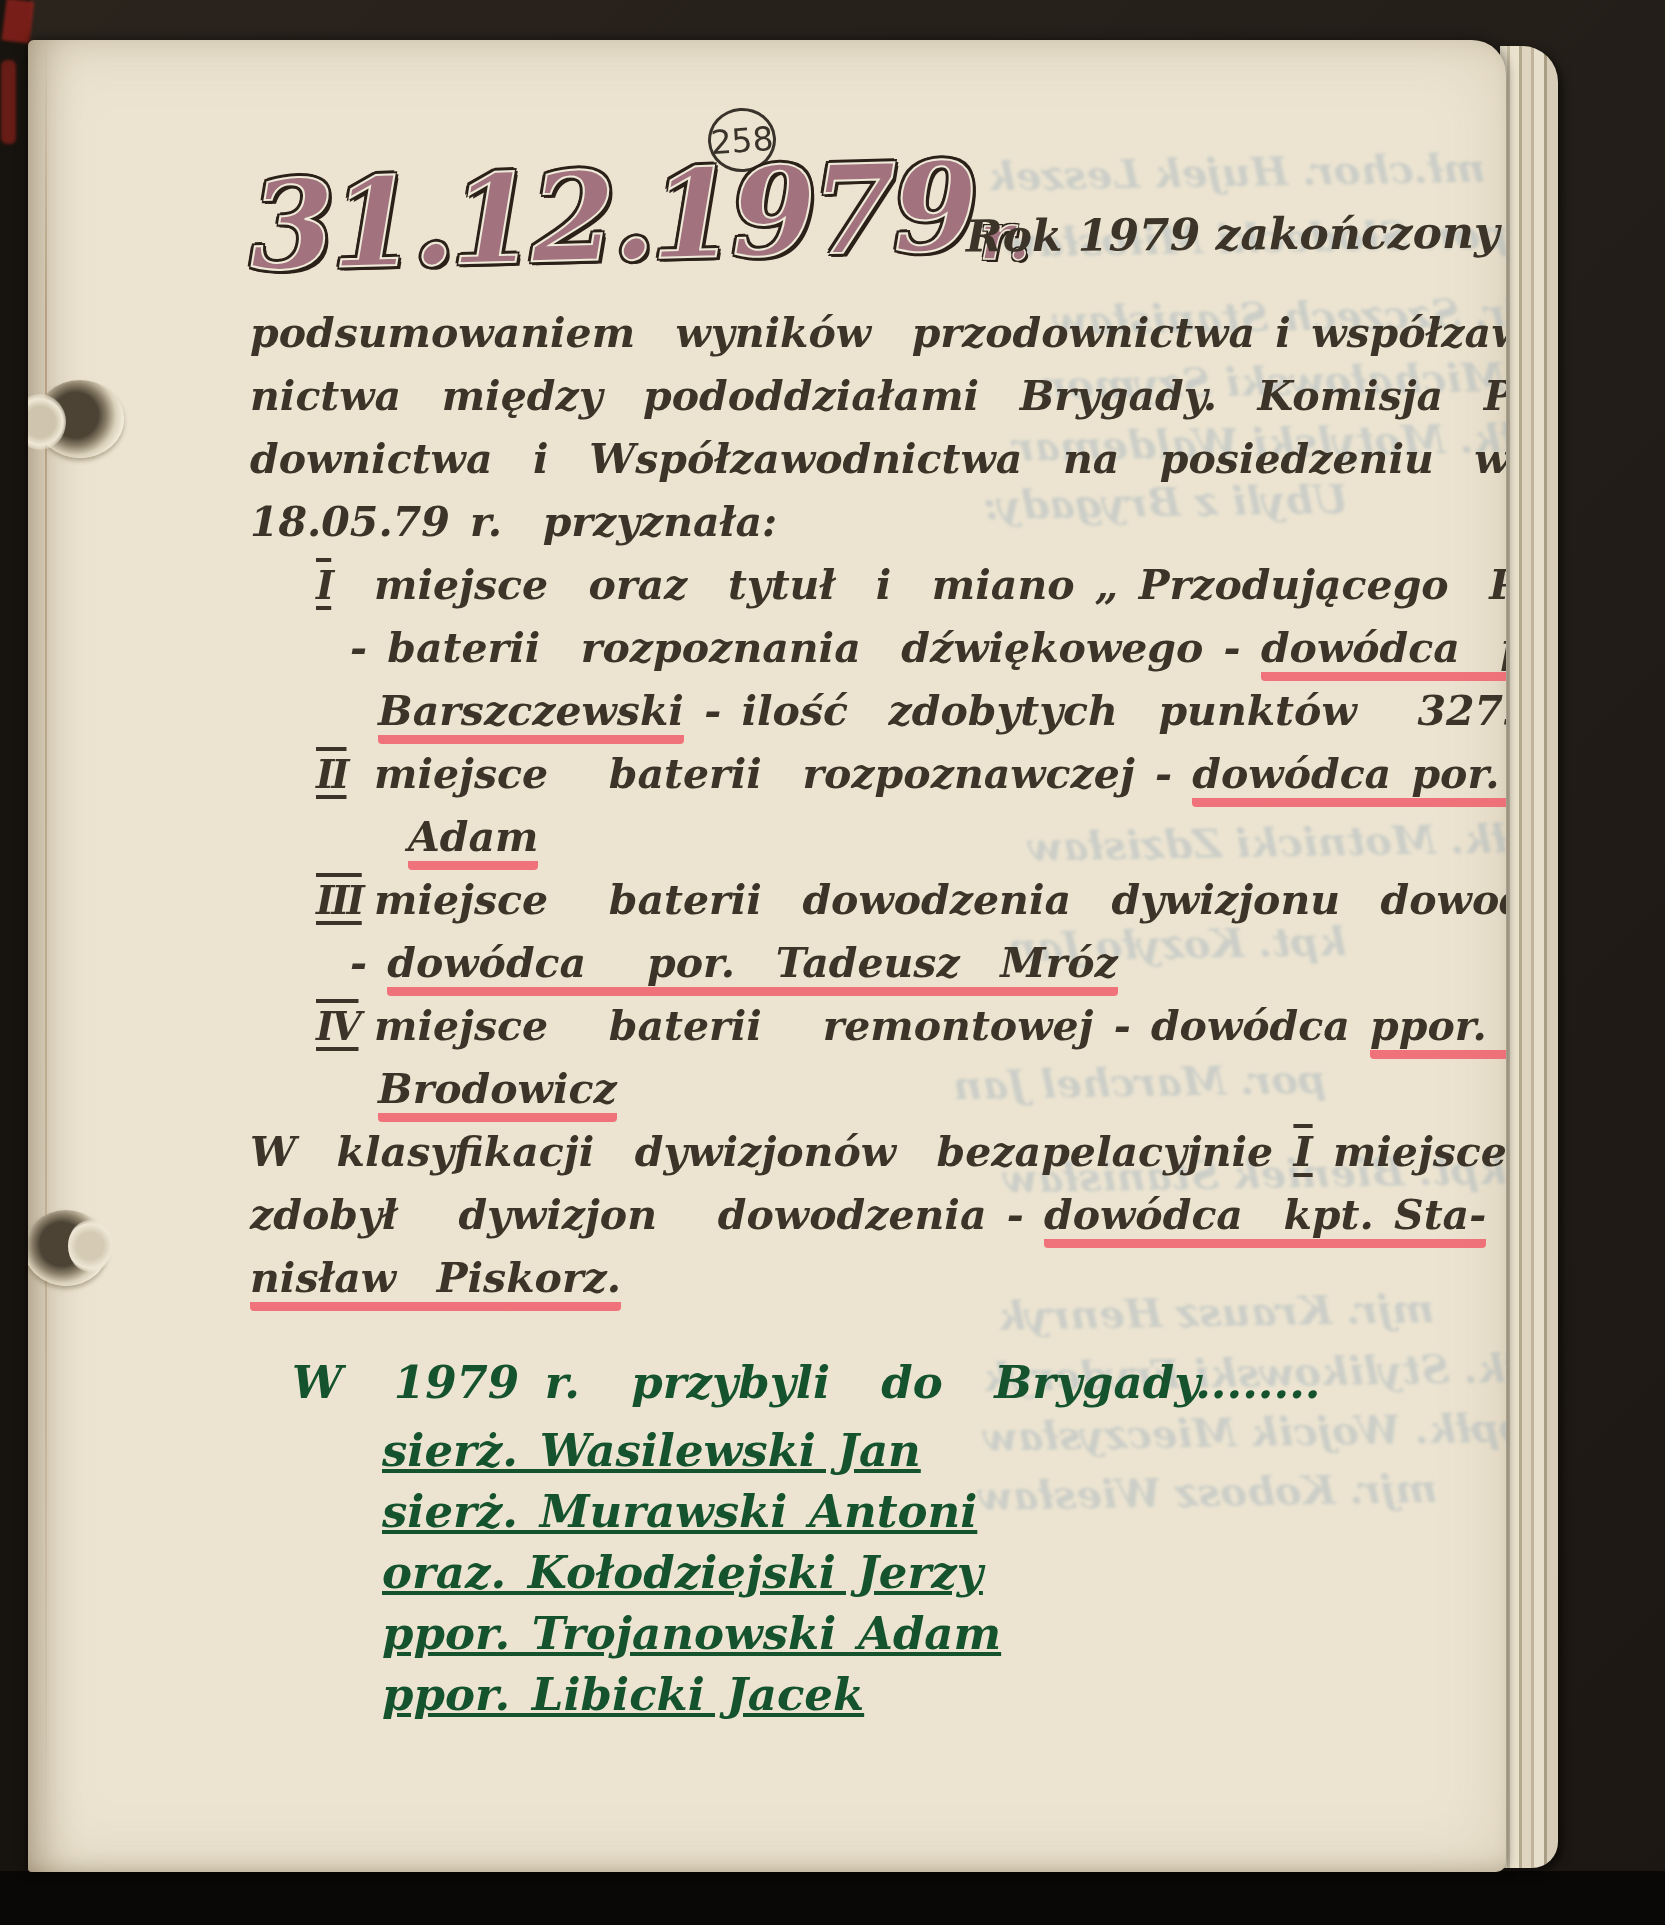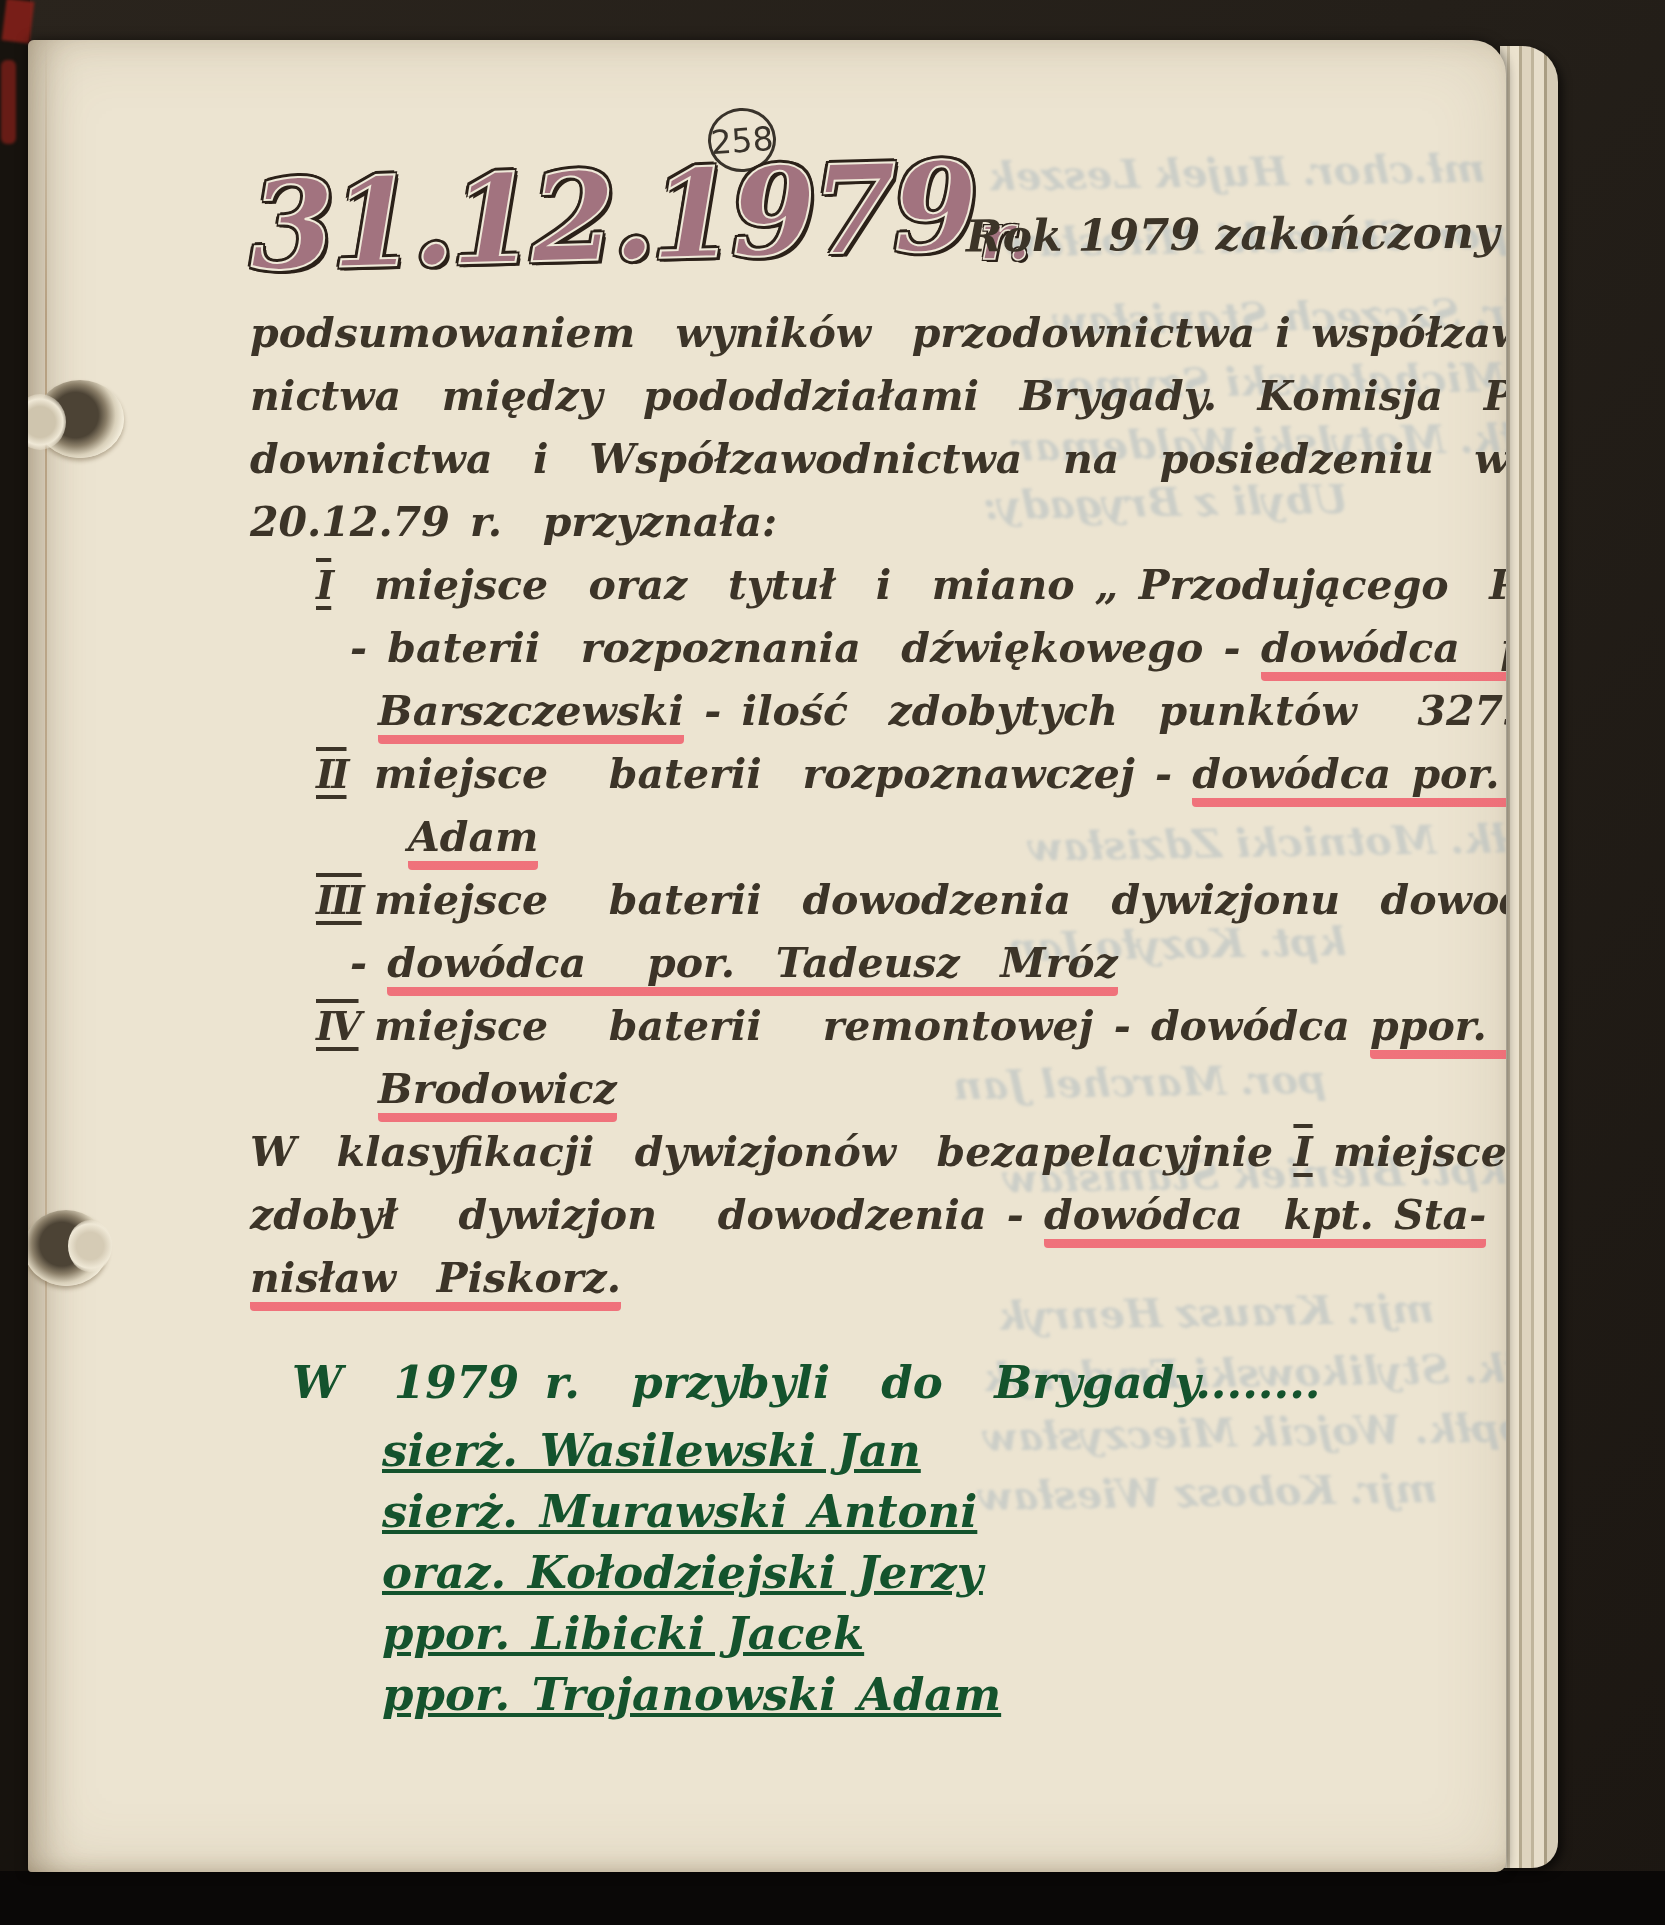--- a/index.html
+++ b/index.html
@@ -162,39 +162,39 @@
   <div class="title-row">
     <span class="big-date">31.12.1979</span>
     <span class="date-suffix">r.</span>
   </div>
   <div class="intro">Rok 1979 zakończony został</div>
 
   <div class="main-text" id="main-text">
       <div class="tline"><span>podsumowaniem  wyników  przodownictwa i współzawod-</span></div>
       <div class="tline"><span>nictwa  między  pododdziałami  Brygady.  Komisja  Przo-</span></div>
       <div class="tline"><span>downictwa  i  Współzawodnictwa  na  posiedzeniu  w  dniu</span></div>
-      <div class="tline"><span>20.12.79 r.  przyznała:</span></div>
+      <div class="tline"><span>18.05.79 r.  przyznała:</span></div>
       <div class="tline"><span class="roman">I</span><span>miejsce  oraz  tytuł  i  miano „ Przodującego  Pododdziału”</span></div>
       <div class="tline indent-1"><span>- baterii  rozpoznania  dźwiękowego - </span><span class="redline">dowódca  por.  Mikołaj</span></div>
       <div class="tline indent-2"><span class="redline">Barszczewski</span><span> - ilość  zdobytych  punktów   3279.</span></div>
       <div class="tline"><span class="roman">II</span><span>miejsce   baterii  rozpoznawczej - </span><span class="redline">dowódca por. Eugeniusz</span></div>
       <div class="tline indent-3"><span class="redline">Adam</span></div>
       <div class="tline"><span class="roman">III</span><span>miejsce   baterii  dowodzenia  dywizjonu  dowodzenia -</span></div>
       <div class="tline indent-1"><span>- </span><span class="redline">dowódca   por.  Tadeusz  Mróz</span></div>
       <div class="tline"><span class="roman">IV</span><span>miejsce   baterii   remontowej - dowódca </span><span class="redline">ppor. Eugeniusz</span></div>
       <div class="tline indent-2"><span class="redline">Brodowicz</span></div>
       <div class="tline"><span>W  klasyfikacji  dywizjonów  bezapelacyjnie </span><span class="roman-inline">I</span><span> miejsce</span></div>
       <div class="tline"><span>zdobył   dywizjon   dowodzenia - </span><span class="redline">dowódca  kpt. Sta-</span></div>
       <div class="tline"><span class="redline">nisław  Piskorz.</span></div>
     </div>
 
   <div class="roster">
     <div class="roster-heading">W  1979 r.  przybyli  do  Brygady........</div>
     <div id="roster-list">
         <div class="roster-name">sierż. Wasilewski Jan</div>
         <div class="roster-name">sierż. Murawski Antoni</div>
         <div class="roster-name">oraz. Kołodziejski Jerzy</div>
+        <div class="roster-name">ppor. Trojanowski Adam</div>
         <div class="roster-name">ppor. Libicki Jacek</div>
-        <div class="roster-name">ppor. Trojanowski Adam</div>
       </div>
   </div>
 
 </div>
 
 </body></html>

